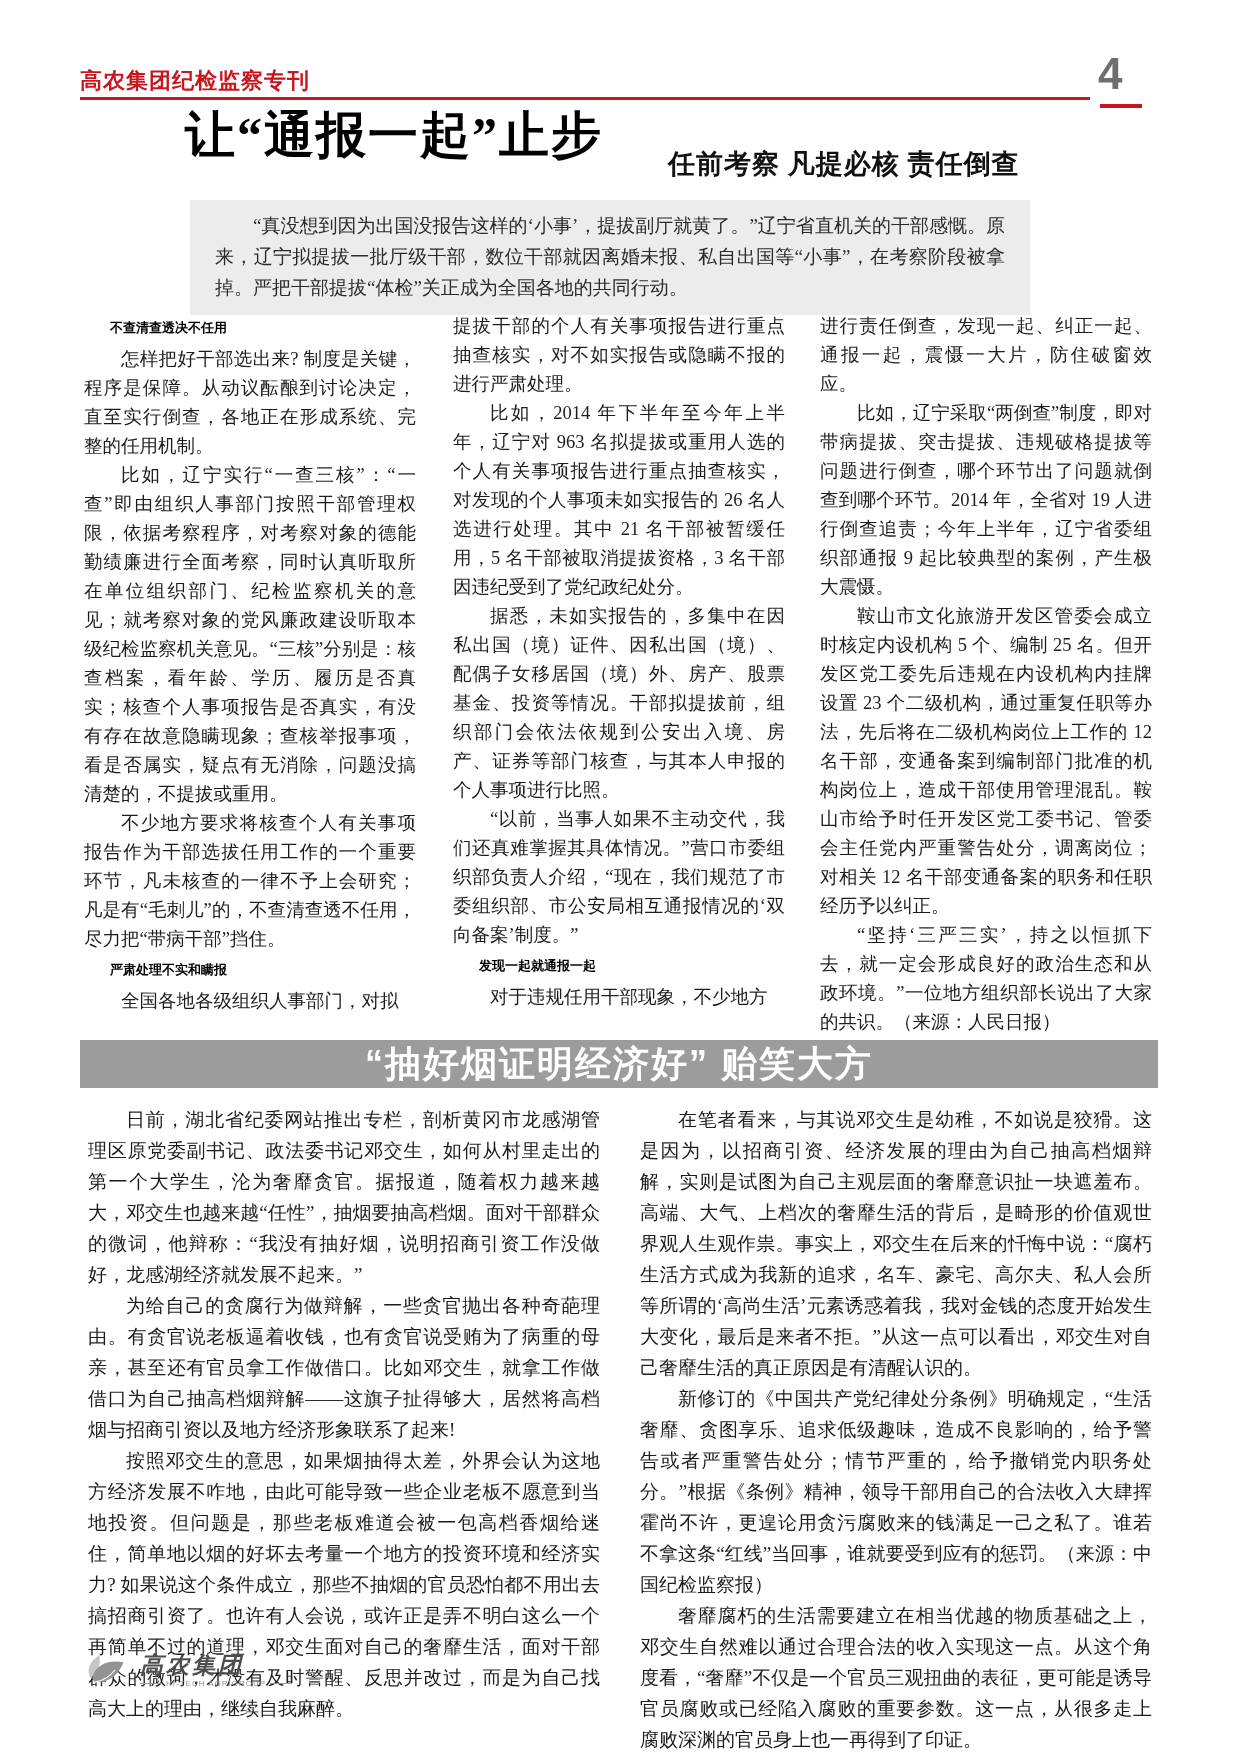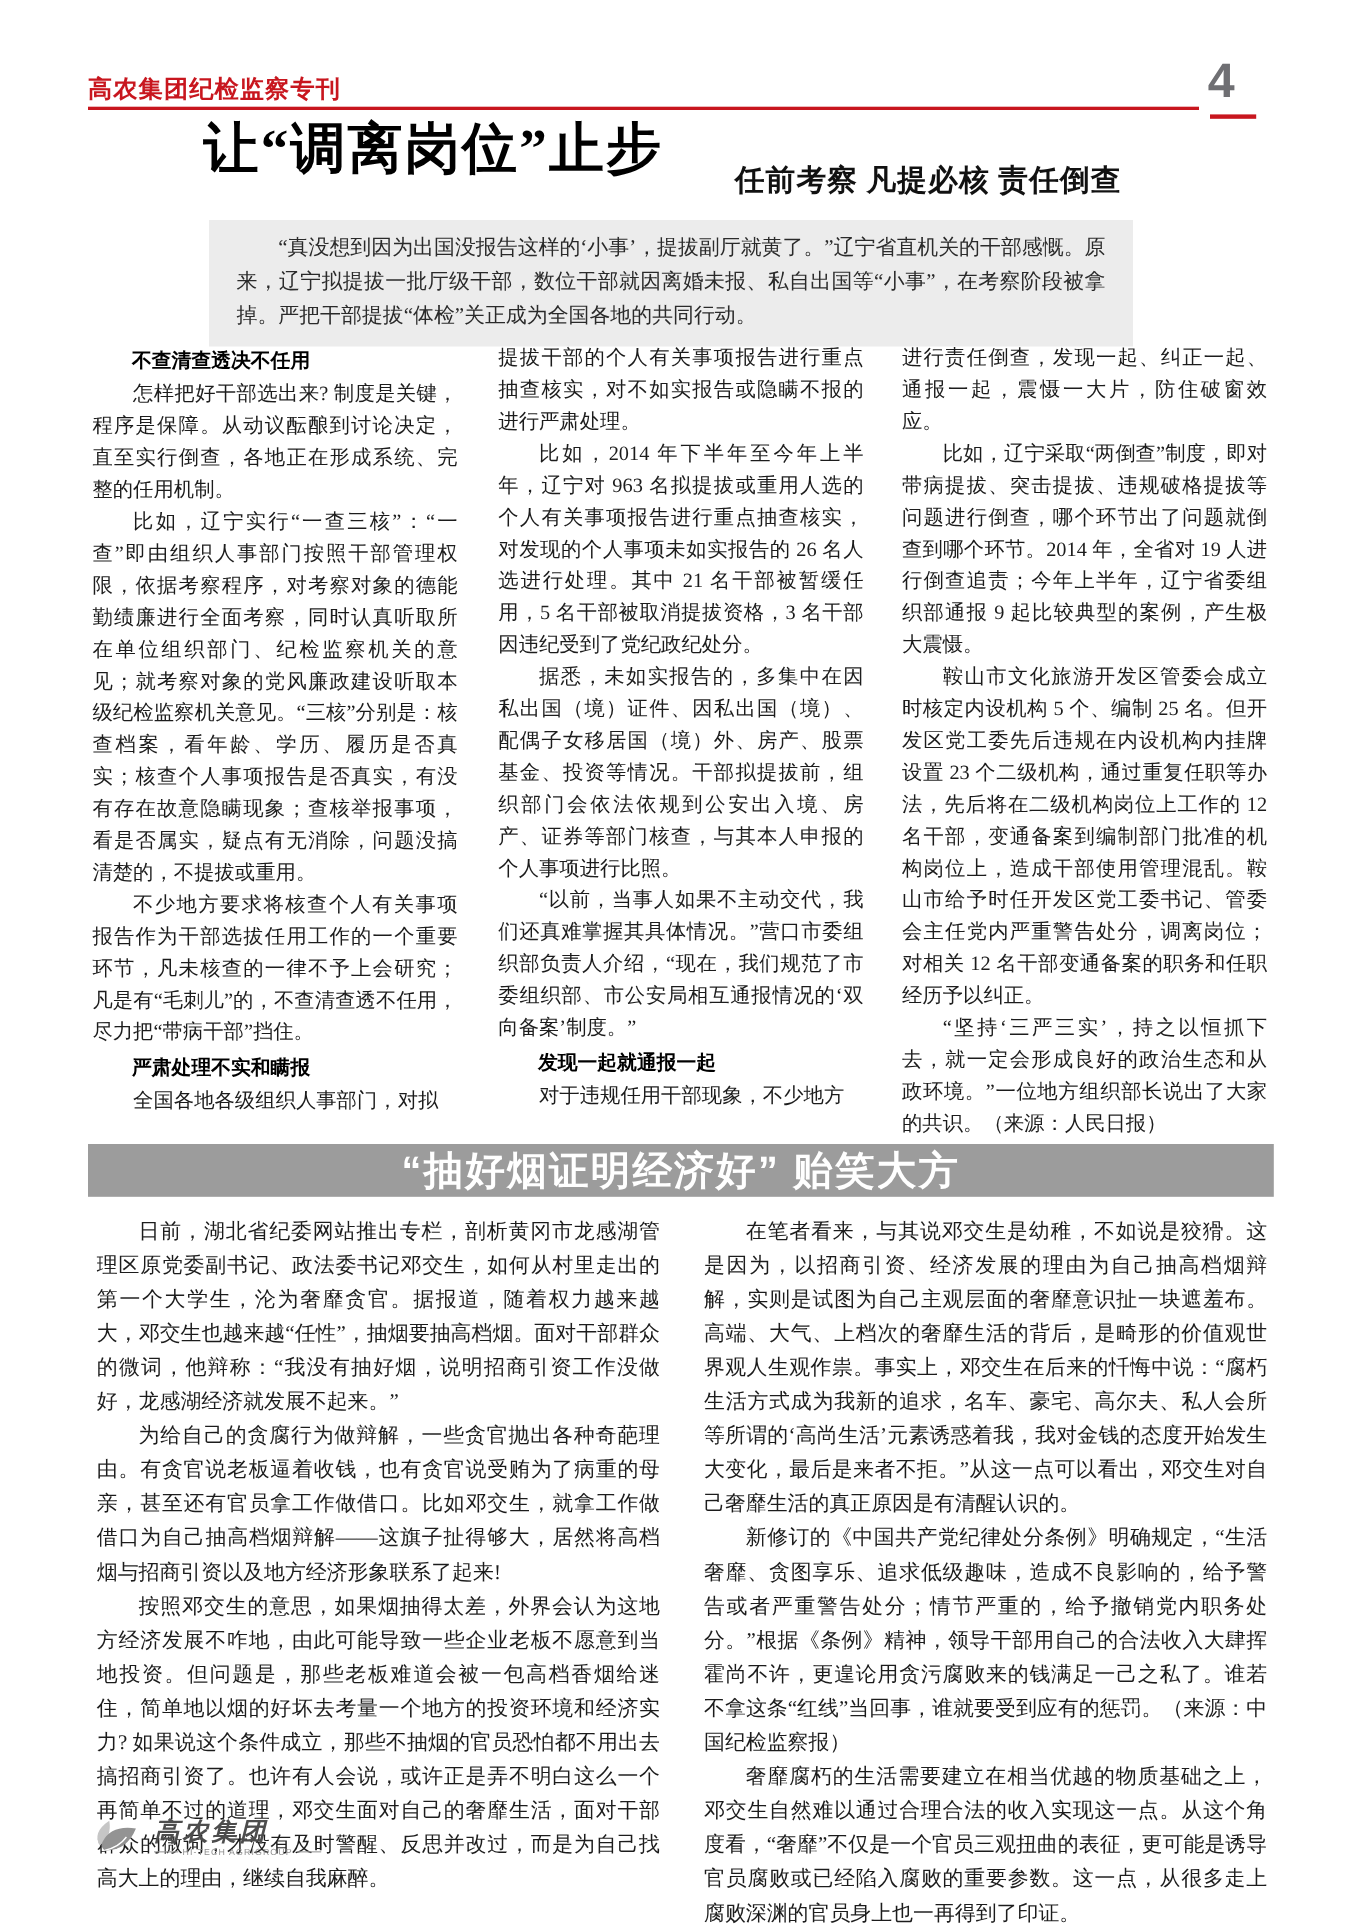--- a/index.html
+++ b/index.html
@@ -45,22 +45,22 @@
   .a1col {
     position:absolute; top:312px; width:332px;
     font-size:18.5px; line-height:29px; text-align:justify; color:#1c1c1c;
   }
   .a1col.c1 { left:84px; }
   .a1col.c2 { left:453px; }
   .a1col.c3 { left:820px; }
   .a1col p, .a2col p { margin:0; text-indent:2em; }
   .a1col p.noind { text-indent:0; }
   .subhead {
-    margin:2px 0; font-family:Liberation Sans, sans-serif;
-    font-size:18px; font-weight:bold; text-indent:2em; line-height:29px; color:#000;
+    margin:2px 0; font-family:Liberation Mono, monospace;
+    font-size:13px; font-weight:bold; text-indent:2em; line-height:29px; color:#000;
   }
 
   
   .banner { position:absolute; left:80px; top:1040px; width:1078px; height:48px; background:#9c9c9c; }
   .banner-title {
     display:block; text-align:center; font-family:"Liberation Sans", sans-serif;
     font-weight:bold; font-size:36px; line-height:48px; color:#ffffff; letter-spacing:2px;
   }
   .a2col {
     position:absolute; top:1104px; width:512px;
@@ -87,21 +87,21 @@
 </head>
 <body>
 
 <div class="page">
 
   <div class="masthead">高农集团纪检监察专刊</div>
   <div class="header-rule"></div>
   <div class="pageno">4</div>
   <div class="pageno-tick"></div>
 
-  <h1 class="headline">让“调离岗位”止步</h1>
+  <h1 class="headline">让“通报一起”止步</h1>
   <h2 class="subtitle">任前考察 凡提必核 责任倒查</h2>
 
   <div class="intro-box">
     <p>“真没想到因为出国没报告这样的‘小事’，提拔副厅就黄了。”辽宁省直机关的干部感慨。原来，辽宁拟提拔一批厅级干部，数位干部就因离婚未报、私自出国等“小事”，在考察阶段被拿掉。严把干部提拔“体检”关正成为全国各地的共同行动。</p>
   </div>
 
   <div class="a1col c1">
     <h3 class="subhead">不查清查透决不任用</h3>
     <p>怎样把好干部选出来? 制度是关键，程序是保障。从动议酝酿到讨论决定，直至实行倒查，各地正在形成系统、完整的任用机制。</p>
     <p>比如，辽宁实行“一查三核”：“一查”即由组织人事部门按照干部管理权限，依据考察程序，对考察对象的德能勤绩廉进行全面考察，同时认真听取所在单位组织部门、纪检监察机关的意见；就考察对象的党风廉政建设听取本级纪检监察机关意见。“三核”分别是：核查档案，看年龄、学历、履历是否真实；核查个人事项报告是否真实，有没有存在故意隐瞒现象；查核举报事项，看是否属实，疑点有无消除，问题没搞清楚的，不提拔或重用。</p>

